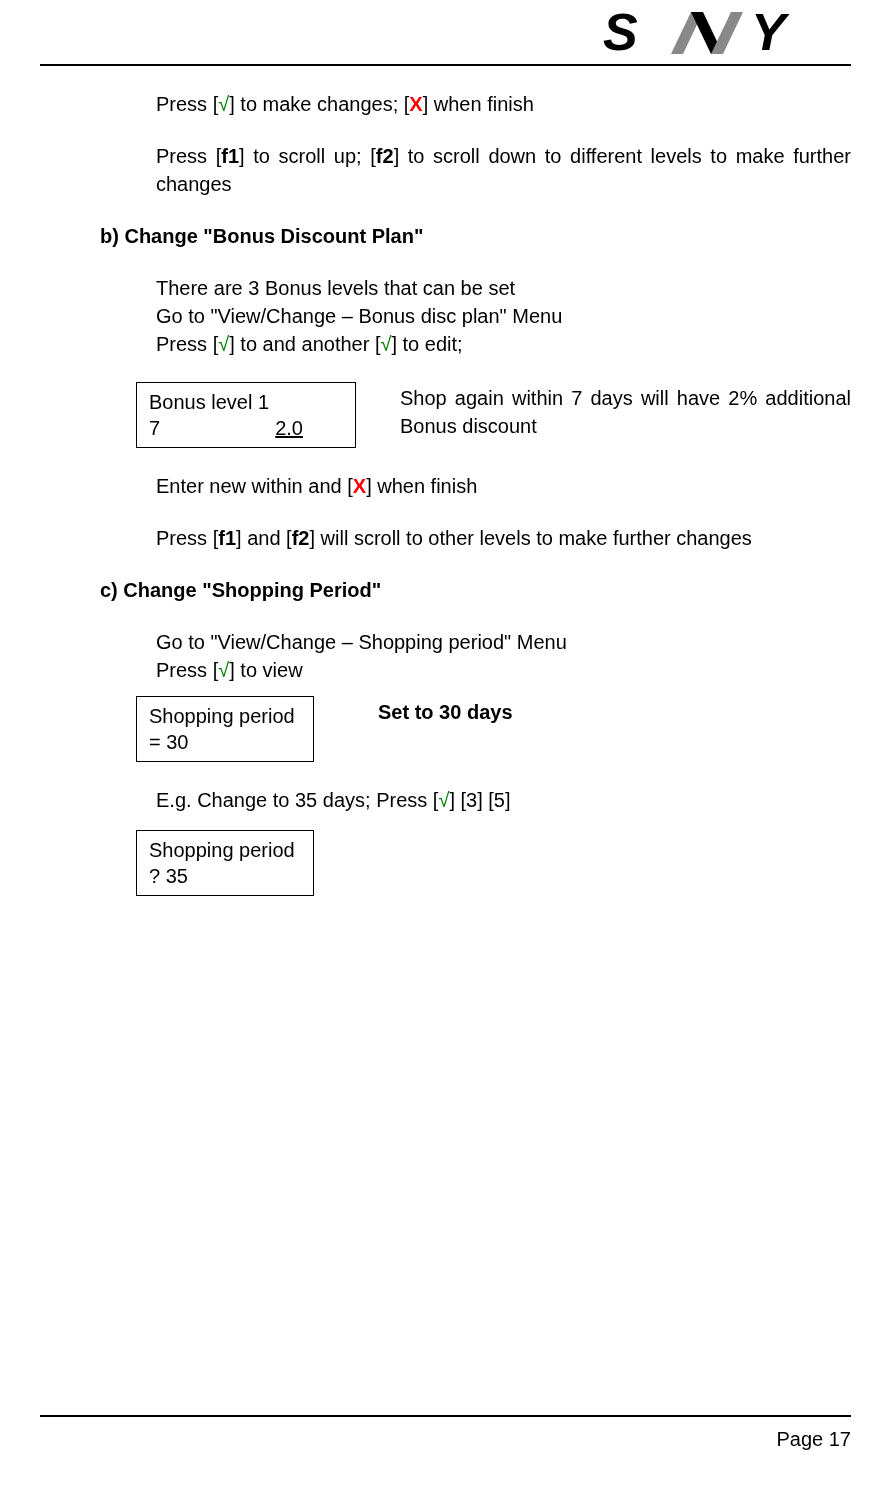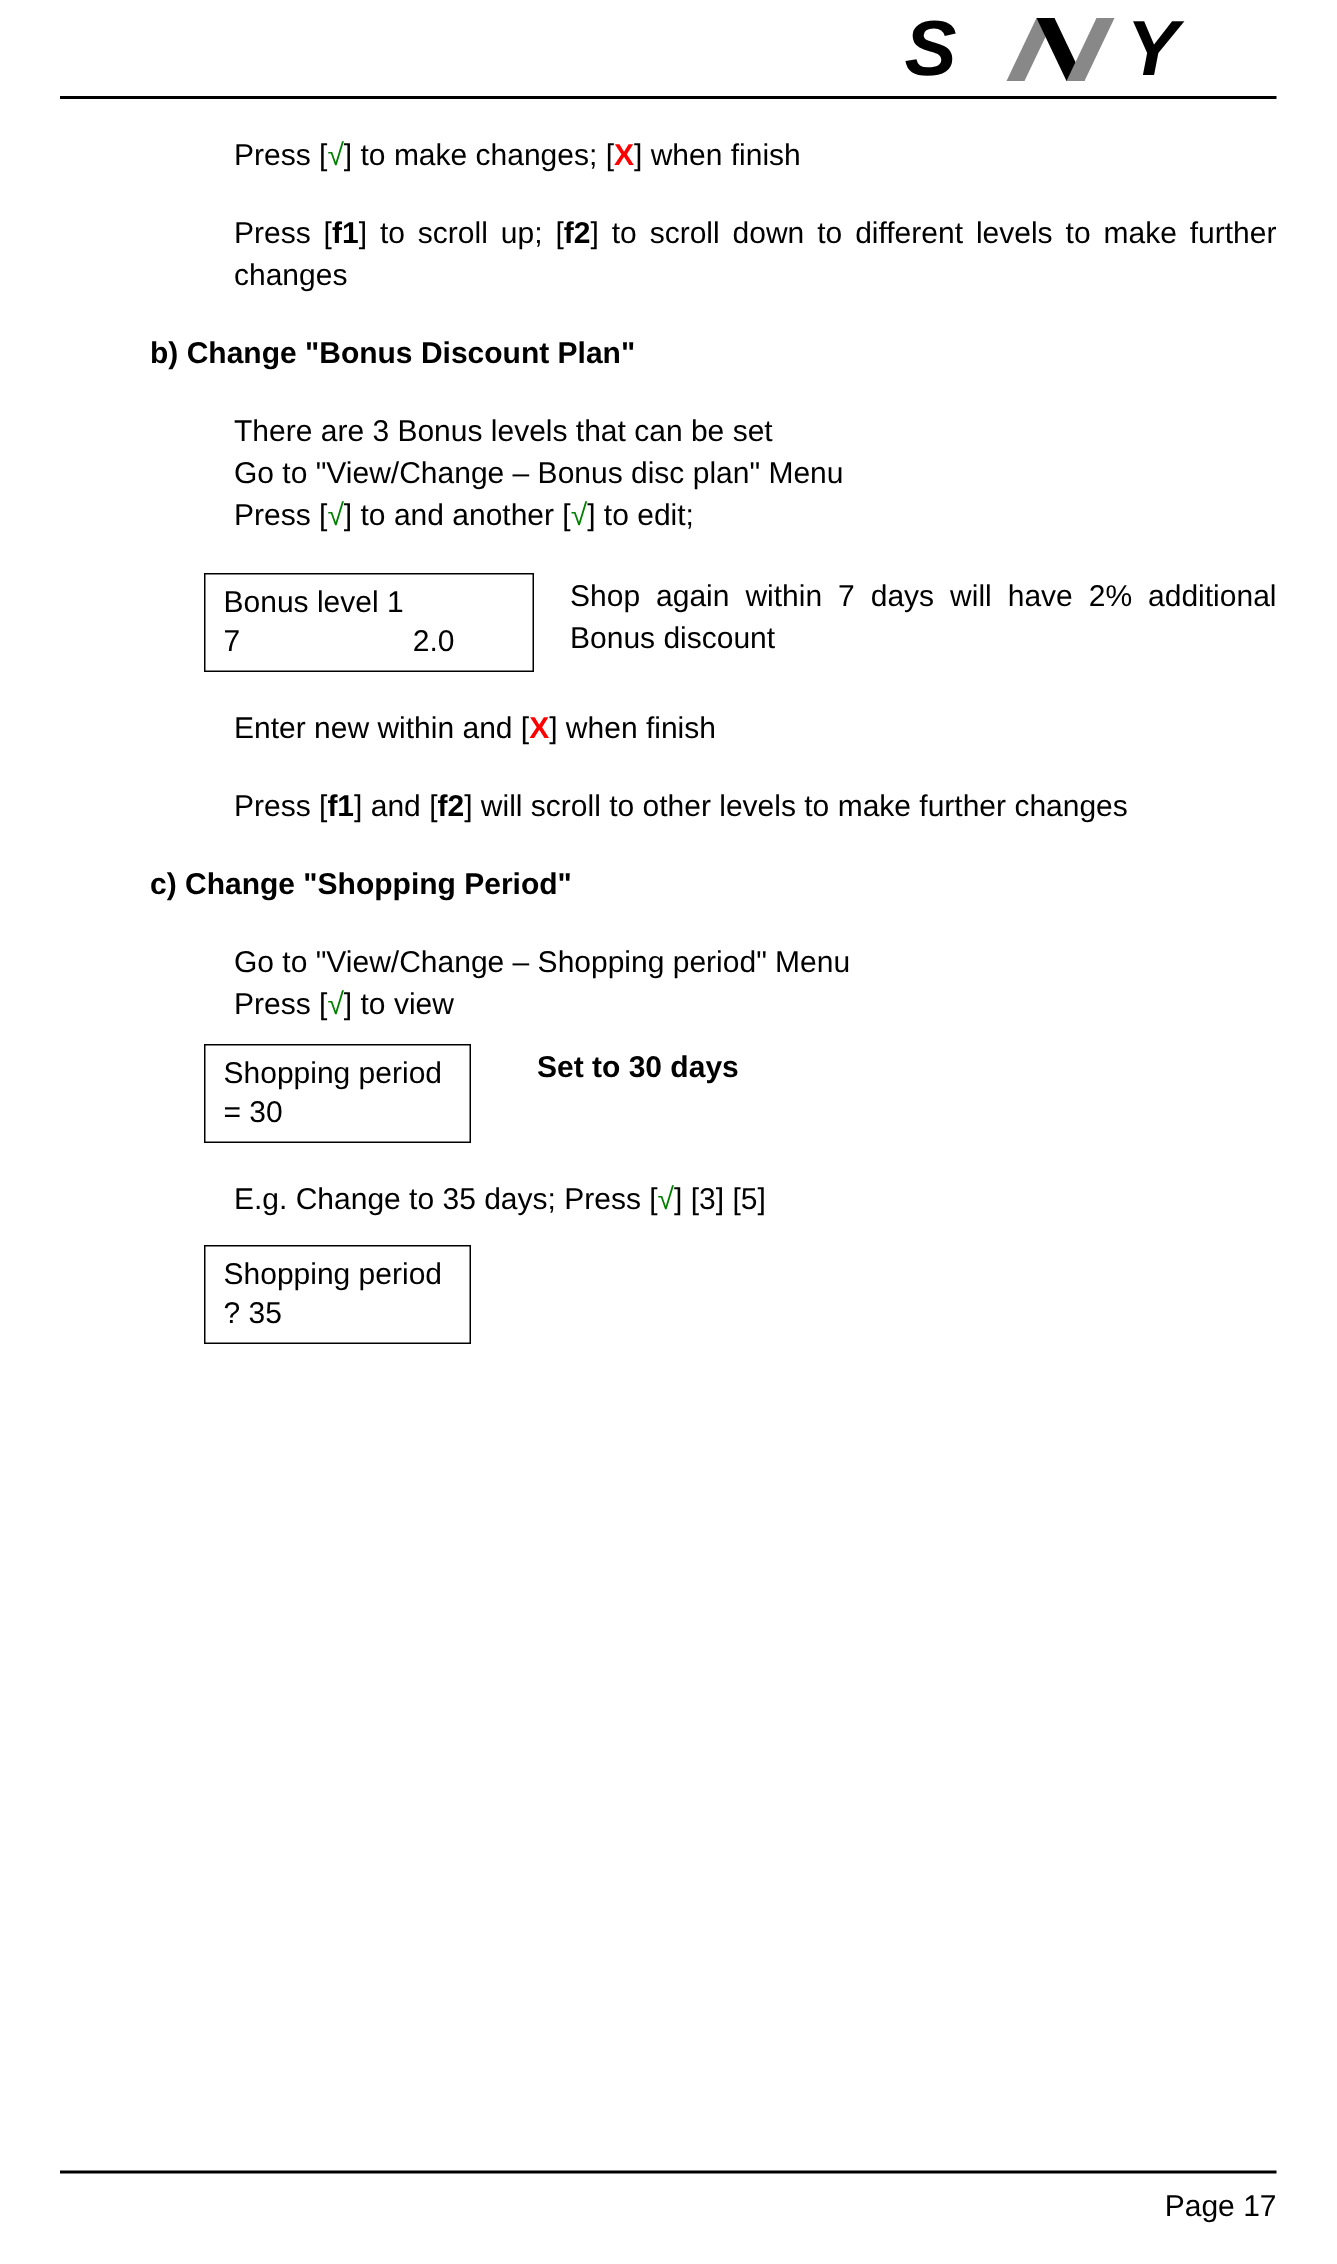--- a/index.html
+++ b/index.html
@@ -55,26 +55,27 @@
     }
     .display-box.wide { width: 178px; }
     .display-box .bonus-line2 {
       display: flex;
       justify-content: space-between;
     }
     .display-desc {
       flex: 1;
       text-align: justify;
       padding-top: 2px;
+      margin-left: 20px;
     }
     .display-desc.bold { font-weight: bold; text-align: left; padding-left: 20px; }
     .justify { text-align: justify; }
     .footer {
       position: absolute;
-      bottom: 24px;
+      bottom: 56px;
       left: 40px;
       right: 40px;
       border-top: 2px solid #000;
       text-align: right;
       padding-top: 8px;
       font-size: 20px;
     }
   </style>
 </head>
 <body>
@@ -111,21 +112,21 @@
     <div>
       <span>Press [</span><span class="green">√</span><span>] to and another [</span><span class="green">√</span><span>] to edit;</span>
     </div>
   </div>
 
   <div class="display-row">
     <div class="display-box">
       <div>Bonus  level  1</div>
       <div class="bonus-line2">
         <span>7</span>
-        <span style="margin-right:40px;">2.0</span>
+        <span style="margin-right:40px;text-decoration:underline;">2.0</span>
       </div>
     </div>
     <div class="display-desc justify">Shop  again  within  7  days  will  have  2% additional Bonus discount</div>
   </div>
 
   <p class="para-indent">
     <span>Enter new within and [</span><span class="red bold">X</span><span>] when finish</span>
   </p>
 
   <p class="para-indent">

